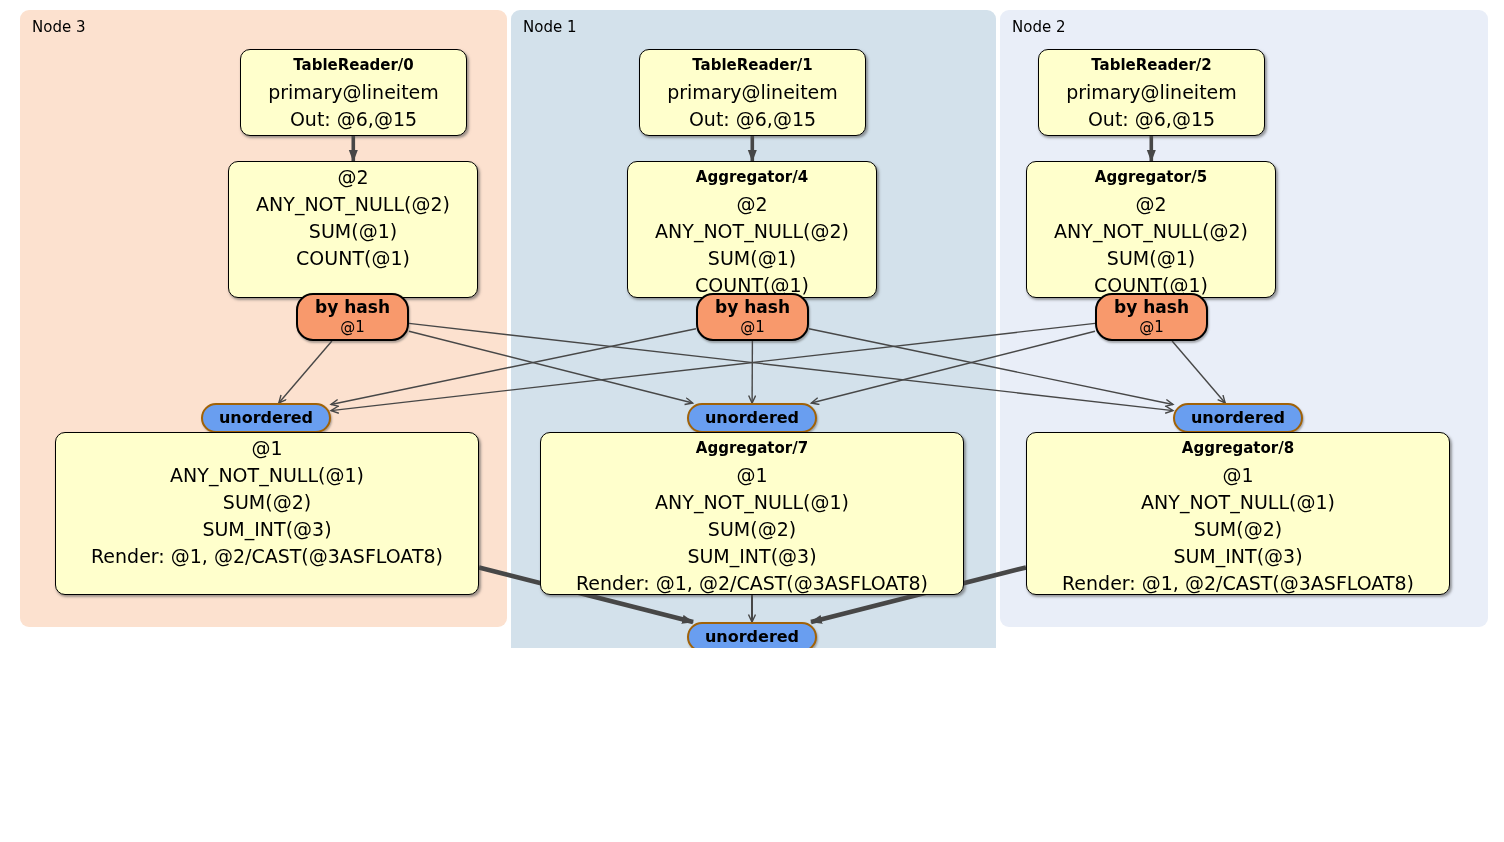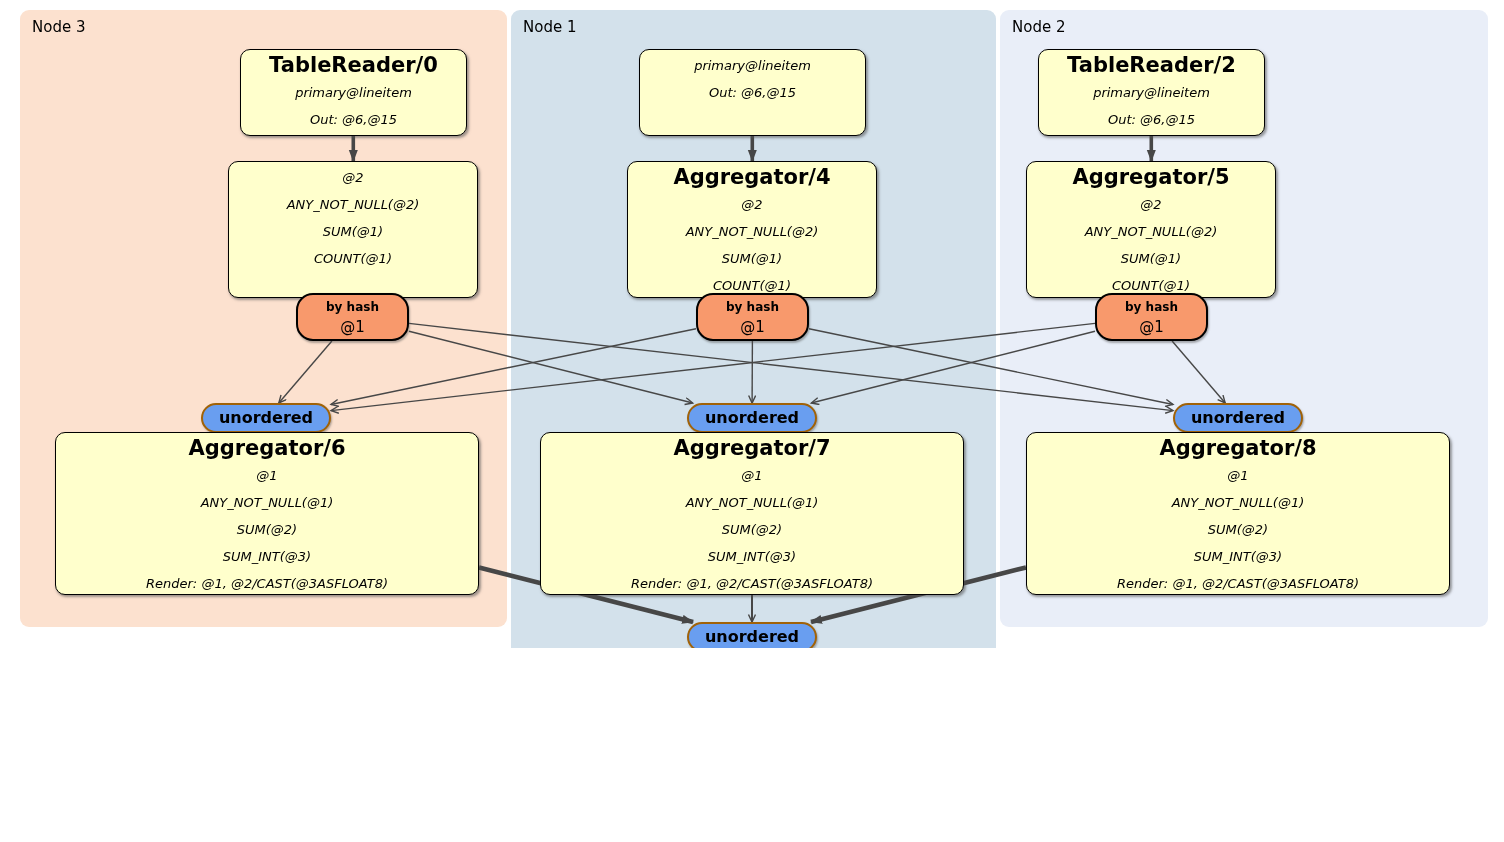--- a/index.html
+++ b/index.html
@@ -12,29 +12,29 @@
   #region-node1{left:511px;top:10px;width:485px;height:808px;background:var(--c-region_node1,#d3e1eb);}
   #region-node2{left:1000px;top:10px;width:488px;height:617px;background:var(--c-region_node2,#e9eef8);}
   .region-label{position:absolute;left:12px;top:8px;font-size:15px;color:#000;}
   #edge-layer{position:absolute;left:0;top:0;pointer-events:none;}
   .pbox{
     position:absolute;background:var(--c-processor_fill,#ffffcc);
     border:1.5px solid #000;border-radius:10px;text-align:center;
     box-shadow:1.5px 2px 2.5px rgba(80,80,80,.55);
     box-sizing:border-box;padding-top:2px;
   }
-  .ptitle{font-size:21px;font-weight:bold;line-height:27px;white-space:nowrap;}
-  .pline{font-size:13px;line-height:27px;white-space:nowrap;font-style:italic;}
+  .ptitle{font-size:15px;font-weight:bold;line-height:27px;white-space:nowrap;}
+  .pline{font-size:19px;line-height:27px;white-space:nowrap;}
   .pbox.center{display:flex;align-items:center;justify-content:center;padding-top:0;}
   .router{
     position:absolute;width:113px;height:48px;background:var(--c-router_fill,#f8996c);
     border:2px solid #000;border-radius:17px;text-align:center;
     box-sizing:border-box;padding-top:2px;box-shadow:1px 1.5px 2px rgba(80,80,80,.45);
   }
-  .rlabel{font-size:12px;font-weight:bold;line-height:21px;}
+  .rlabel{font-size:17px;font-weight:bold;line-height:21px;}
   .rdetail{font-size:15px;line-height:18px;}
   .sync{
     position:absolute;width:130px;height:30px;background:var(--c-sync_fill,#699ef0);
     border:2px solid #a16207;border-radius:15px;text-align:center;
     font-size:16px;font-weight:bold;line-height:25px;
     box-sizing:border-box;box-shadow:1px 1.5px 2px rgba(80,80,80,.45);
   }
 </style>
 </head>
 <body>
@@ -84,20 +84,21 @@
     <div class="pline">Out: @6,@15</div>
   </div>
   <div class="pbox" style="left:228px;top:161px;width:250px;height:137px">
     <div class="pline">@2</div>
     <div class="pline">ANY_NOT_NULL(@2)</div>
     <div class="pline">SUM(@1)</div>
     <div class="pline">COUNT(@1)</div>
   </div>
 
   <div class="pbox" style="left:639px;top:49px;width:227px;height:87px">
+    <div class="ptitle">TableReader/1</div>
     <div class="pline">primary@lineitem</div>
     <div class="pline">Out: @6,@15</div>
   </div>
   <div class="pbox" style="left:627px;top:161px;width:250px;height:137px">
     <div class="ptitle">Aggregator/4</div>
     <div class="pline">@2</div>
     <div class="pline">ANY_NOT_NULL(@2)</div>
     <div class="pline">SUM(@1)</div>
     <div class="pline">COUNT(@1)</div>
   </div>
@@ -127,21 +128,20 @@
     <div class="rlabel">by hash</div>
     <div class="rdetail">@1</div>
   </div>
 
   <div class="sync" style="left:201px;top:403px">unordered</div>
   <div class="sync" style="left:687px;top:403px">unordered</div>
   <div class="sync" style="left:1173px;top:403px">unordered</div>
   <div class="sync" style="left:687px;top:622px">unordered</div>
 
   <div class="pbox" style="left:55px;top:432px;width:424px;height:163px">
-    <div class="ptitle">Aggregator/6</div>
     <div class="pline">@1</div>
     <div class="pline">ANY_NOT_NULL(@1)</div>
     <div class="pline">SUM(@2)</div>
     <div class="pline">SUM_INT(@3)</div>
     <div class="pline">Render: @1, @2/CAST(@3ASFLOAT8)</div>
   </div>
   <div class="pbox" style="left:540px;top:432px;width:424px;height:163px">
     <div class="ptitle">Aggregator/7</div>
     <div class="pline">@1</div>
     <div class="pline">ANY_NOT_NULL(@1)</div>

